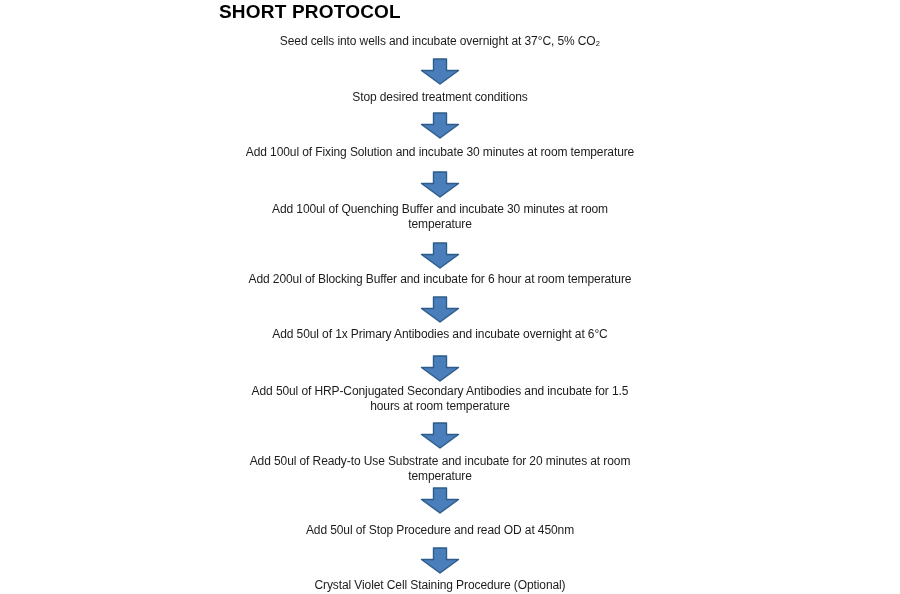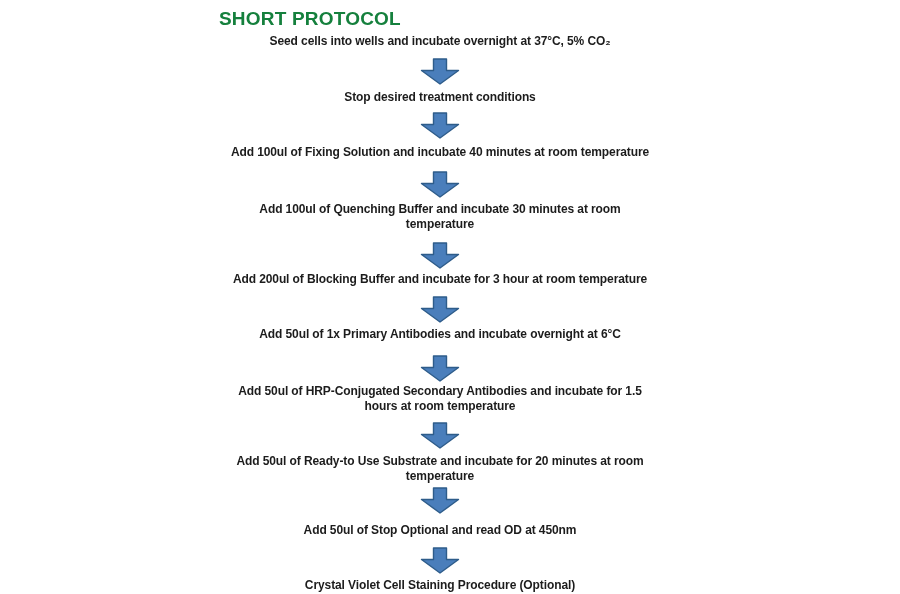--- a/index.html
+++ b/index.html
@@ -10,34 +10,34 @@
     width: 900px;
     height: 594px;
     position: relative;
     background: #ffffff;
     overflow: hidden;
     font-family: "Liberation Sans", sans-serif;
   }
   .title {
     position: absolute;
     left: 219px;
-    top: 8px;
+    top: 1px;
     font-size: 19px;
     font-weight: bold;
-    color: #15803d;
+    color: #000000;
     letter-spacing: 0.2px;
     white-space: nowrap;
   }
   .step {
     position: absolute;
     left: 130px;
     width: 620px;
     text-align: center;
     font-size: 12px;
-    font-weight: bold;
+    font-weight: normal;
     line-height: 15px;
     color: #1c1c1c;
     letter-spacing: -0.1px;
     white-space: pre-line;
   }
   .arrow {
     position: absolute;
     left: 420px;
     width: 40px;
     height: 27px;
@@ -67,38 +67,38 @@
 </div>
 
 <div class="step" style="top:90px">Stop desired treatment conditions</div>
 
 <div class="arrow" style="top:112px">
   <svg viewBox="0 0 40 27" aria-hidden="true">
     <polygon points="13.5,1 26.5,1 26.5,12.5 38.5,12.5 20,26 1.5,12.5 13.5,12.5" fill="#4A7EBB"></polygon>
   </svg>
 </div>
 
-<div class="step" style="top:145px">Add 100ul of Fixing Solution and incubate 40 minutes at room temperature</div>
+<div class="step" style="top:145px">Add 100ul of Fixing Solution and incubate 30 minutes at room temperature</div>
 
 <div class="arrow" style="top:171px">
   <svg viewBox="0 0 40 27" aria-hidden="true">
     <polygon points="13.5,1 26.5,1 26.5,12.5 38.5,12.5 20,26 1.5,12.5 13.5,12.5" fill="#4A7EBB"></polygon>
   </svg>
 </div>
 
 <div class="step" style="top:202px">Add 100ul of Quenching Buffer and incubate 30 minutes at room
 temperature</div>
 
 <div class="arrow" style="top:242px">
   <svg viewBox="0 0 40 27" aria-hidden="true">
     <polygon points="13.5,1 26.5,1 26.5,12.5 38.5,12.5 20,26 1.5,12.5 13.5,12.5" fill="#4A7EBB"></polygon>
   </svg>
 </div>
 
-<div class="step" style="top:272px">Add 200ul of Blocking Buffer and incubate for 3 hour at room temperature</div>
+<div class="step" style="top:272px">Add 200ul of Blocking Buffer and incubate for 6 hour at room temperature</div>
 
 <div class="arrow" style="top:296px">
   <svg viewBox="0 0 40 27" aria-hidden="true">
     <polygon points="13.5,1 26.5,1 26.5,12.5 38.5,12.5 20,26 1.5,12.5 13.5,12.5" fill="#4A7EBB"></polygon>
   </svg>
 </div>
 
 <div class="step" style="top:327px">Add 50ul of 1x Primary Antibodies and incubate overnight at 6°C</div>
 
 <div class="arrow" style="top:355px">
@@ -118,21 +118,21 @@
 
 <div class="step" style="top:454px">Add 50ul of Ready-to Use Substrate and incubate for 20 minutes at room
 temperature</div>
 
 <div class="arrow" style="top:487px">
   <svg viewBox="0 0 40 27" aria-hidden="true">
     <polygon points="13.5,1 26.5,1 26.5,12.5 38.5,12.5 20,26 1.5,12.5 13.5,12.5" fill="#4A7EBB"></polygon>
   </svg>
 </div>
 
-<div class="step" style="top:523px">Add 50ul of Stop Optional and read OD at 450nm</div>
+<div class="step" style="top:523px">Add 50ul of Stop Procedure and read OD at 450nm</div>
 
 <div class="arrow" style="top:547px">
   <svg viewBox="0 0 40 27" aria-hidden="true">
     <polygon points="13.5,1 26.5,1 26.5,12.5 38.5,12.5 20,26 1.5,12.5 13.5,12.5" fill="#4A7EBB"></polygon>
   </svg>
 </div>
 
 <div class="step" style="top:578px">Crystal Violet Cell Staining Procedure (Optional)</div>
 
 </body></html>

